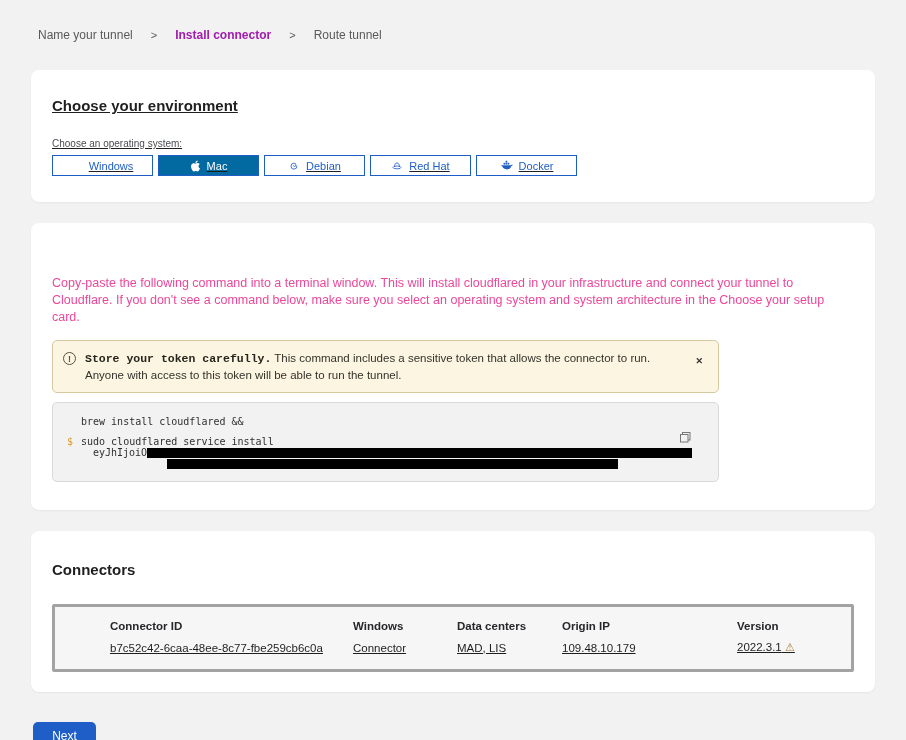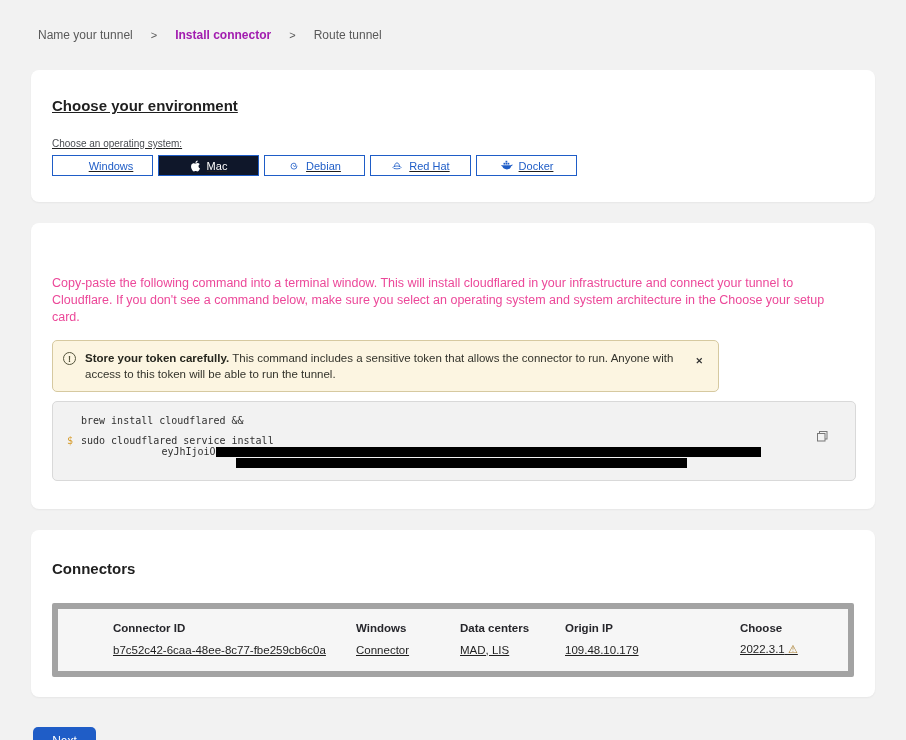--- a/index.html
+++ b/index.html
@@ -39,21 +39,21 @@
     width: 101px; height: 21px;
     border: 1px solid #1f5dc7;
     border-radius: 0;
     background: #ffffff;
     color: #1f5dc7;
     font-size: 11px;
     font-family: "Liberation Sans", sans-serif;
     display: flex; align-items: center; justify-content: center;
     gap: 6px; cursor: pointer;
   }
-  .os-btn.selected { background: #0f172a; color: #ffffff; }
+  .os-btn.selected { background: #0369a1; color: #ffffff; }
   .os-icon { display: inline-flex; align-items: center; }
   .win-grid { display: grid; grid-template-columns: 5px 5px; grid-template-rows: 5px 5px; gap: 1px; }
   .win-grid i { background: #1f5dc7; }
 
   .card-install { margin-top: 21px; padding: 30px 21px 28px; }
   .install-desc { margin-top: 22px; font-size: 12.5px; line-height: 17px; color: #ec4899; max-width: 800px; }
 
   .warning-box {
     margin-top: 14px;
     width: 667px;
@@ -63,31 +63,31 @@
     padding: 9px 12px 9px 10px;
     display: flex; align-items: flex-start; gap: 9px;
   }
   .warn-circle {
     flex: 0 0 13px; width: 13px; height: 13px; margin-top: 2px;
     border: 1.3px solid #55553d; border-radius: 50%;
     color: #55553d; font-size: 9px; font-weight: bold;
     display: flex; align-items: center; justify-content: center;
   }
   .warn-text { font-size: 11.5px; line-height: 16px; color: #33332b; flex: 1; }
-  .warn-text b { color: #26261e; }
+  .warn-text b { color: #26261e; font-family: Liberation Mono, monospace; }
   .warn-close {
     flex: 0 0 auto; margin-top: 6px; margin-right: 3px;
     font-size: 9px; font-weight: bold; color: #333;
     background: none; border: none; cursor: pointer;
     font-family: "Liberation Sans", sans-serif;
   }
 
   .code-block {
     margin-top: 9px;
-    width: 804px;
+    width: 667px;
     background: #f2f2f2;
     border: 1px solid #d9d9d9;
     border-radius: 5px;
     padding: 13px 14px 12px;
     font-family: "DejaVu Sans Mono", monospace;
     font-size: 10px;
     color: #303030;
     position: relative;
   }
   .code-line { display: flex; line-height: 11px; }
@@ -98,21 +98,21 @@
   .redact.bar1 { width: 545px; }
   .redact.bar2 { width: 451px; }
   .copy-btn {
     position: absolute; right: 26px; top: 28px;
     background: none; border: none; cursor: pointer; padding: 0;
   }
 
   .card-connectors { margin-top: 21px; padding: 30px 21px 20px; }
   .conn-table-wrap {
     margin-top: 26px;
-    border: 6px solid #a3a3a3;
+    border: 3px solid #a3a3a3;
     background: #f6f6f6;
     border-radius: 2px;
     padding: 13px 0 15px;
   }
   table.conn-table { width: 100%; border-collapse: collapse; table-layout: fixed; }
   .conn-table th, .conn-table td { text-align: left; font-size: 11.5px; padding: 0; }
   .conn-table th { font-weight: bold; color: #26262b; padding-bottom: 9px; }
   .conn-table td { color: #1f1f1f; text-decoration: underline; }
   .conn-table th:first-child, .conn-table td:first-child { padding-left: 55px; }
   .col-id { width: 298px; } .col-status { width: 104px; } .col-dc { width: 105px; } .col-ip { width: 175px; }
@@ -246,21 +246,21 @@
           <col class="col-dc">
           <col class="col-ip">
           <col>
         </colgroup>
       <thead>
         <tr>
           <th>Connector ID</th>
           <th>Windows</th>
           <th>Data centers</th>
           <th>Origin IP</th>
-          <th>Choose</th>
+          <th>Version</th>
         </tr>
       </thead>
       <tbody>
         <tr>
           <td>b7c52c42-6caa-48ee-8c77-fbe259cb6c0a</td>
           <td class="status-connected">Connector</td>
           <td>MAD, LIS</td>
           <td>109.48.10.179</td>
           <td><span>2022.3.1</span> <span class="version-warn">⚠</span></td>
         </tr>

